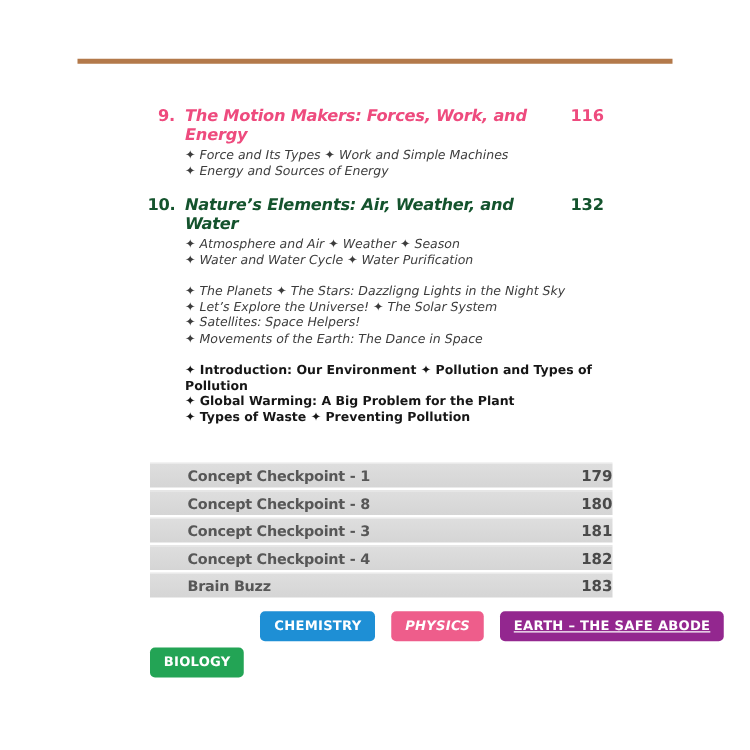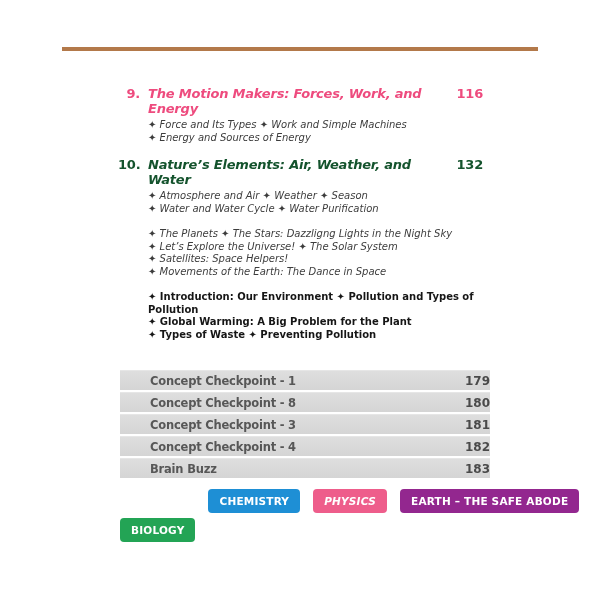--- a/index.html
+++ b/index.html
@@ -89,21 +89,21 @@
     border-radius: 4px;
     color: #ffffff;
     font-weight: bold;
     font-size: 10.5px;
     letter-spacing: 0.2px;
     white-space: nowrap;
   }
   .chip-biology   { background: #23a455; margin-top: 29px; }
   .chip-chemistry { background: #1e8fd5; }
   .chip-physics   { background: #ee5d8b; font-style: italic; }
-  .chip-earth     { background: #93278f; }
+  .chip-earth     { background: #93278f; text-decoration: underline; }
 </style>
 </head>
 <body>
 
 <div class="page">
 
   <div class="top-rule"></div>
 
   <div class="toc">
 

